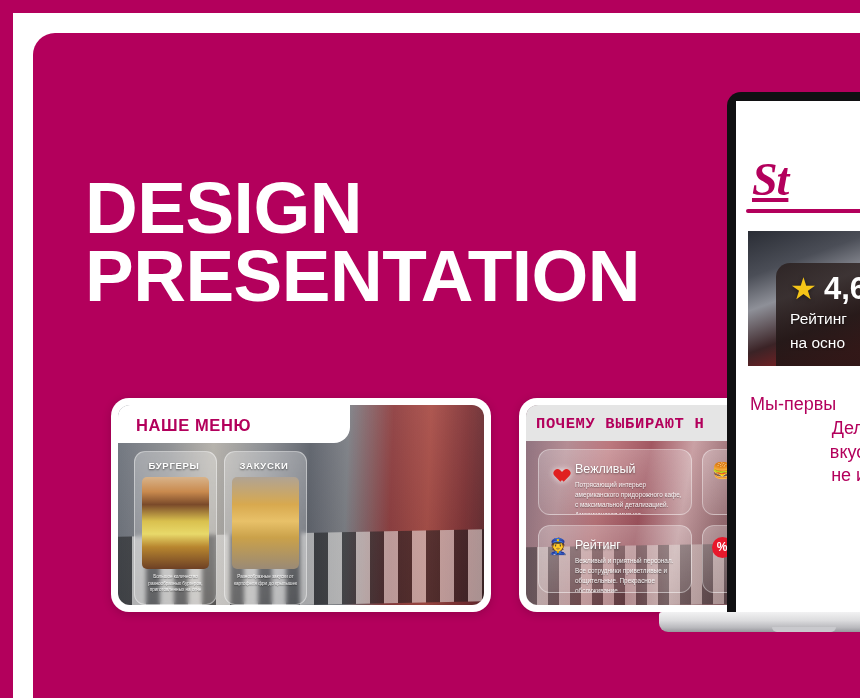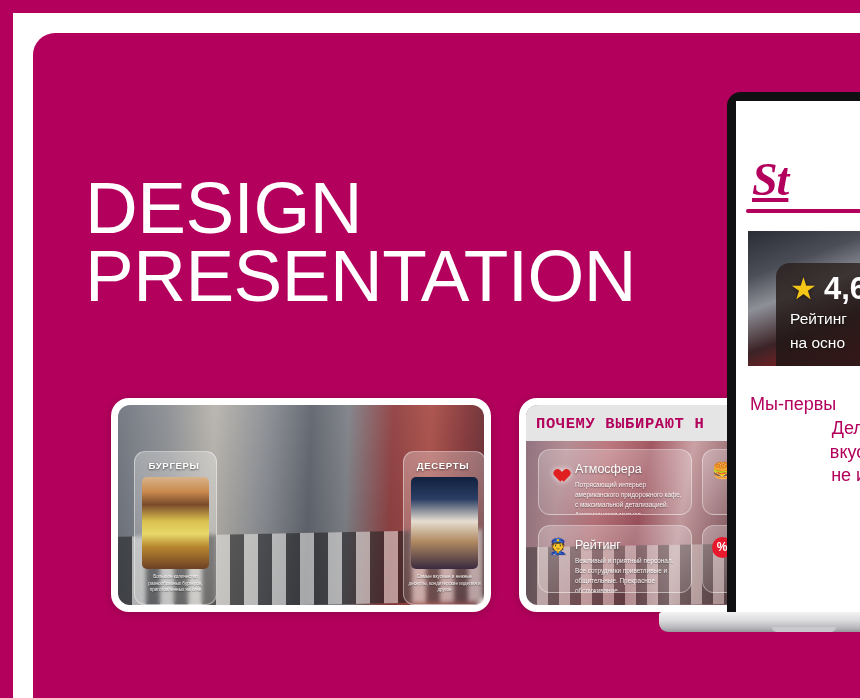--- a/index.html
+++ b/index.html
@@ -23,21 +23,21 @@
     width:827px;height:665px;
     background:#b3005c;
     border-top-left-radius:22px;
     overflow:hidden;
   }
 
   
   .title{
     position:absolute;left:52px;top:73px;
     color:#ffffff;
-    font-weight:400;
+    font-weight:700;
     font-size:73px;
     line-height:0.93;
     letter-spacing:-0.5px;
     white-space:pre-line;
     text-transform:uppercase;
   }
   .title .l2{display:block;}
 
   
   .card{
@@ -250,40 +250,43 @@
     <div class="card" id="menu-card">
       <div class="card-inner">
         <div class="menu-photo"></div>
 
         <div class="tiles">
           <div class="tile" style="left:16px">
             <div class="t-label">БУРГЕРЫ</div>
             <div class="t-img img-burger"></div>
             <div class="t-desc">Большое количество разнообразных бургеров, приготовленных на огне</div>
           </div>
-          <div class="tile" style="left:285px">
-            <div class="t-label">ДЕСЕРТЫ</div>
-            <div class="t-img img-dessert"></div>
-            <div class="t-desc">Самые вкусные и нежные десерты, кондитерские изделия и другое</div>
-          </div>
-        </div>
-
+          <div class="tile" style="left:106px">
+            <div class="t-label">ЗАКУСКИ</div>
+            <div class="t-img img-snack"></div>
+            <div class="t-desc">Разнообразные закуски от картофеля фри до крылышек</div>
+          </div>
+        </div>
+
+        <div class="head">
+          <div class="card-title">НАШЕ МЕНЮ</div>
+        </div>
       </div>
     </div>
 
     <div class="card" id="why-card">
       <div class="card-inner">
         <div class="why-photo"></div>
 
         <div class="feat-wrap">
           <div class="feat" style="left:12px;top:44px;width:152px;height:64px">
             <div class="f-icon">
                 <span class="heart-icon"></span>
               </div>
-            <div class="f-name">Атмосфера</div>
+            <div class="f-name">Вежливый</div>
             <div class="f-desc">Потрясающий интерьер американского придорожного кафе, с максимальной детализацией. Американская музыка.</div>
           </div>
 
           <div class="feat" style="left:176px;top:44px;width:120px;height:64px">
             <div class="f-icon">🍔</div>
             <div class="f-name">Еда</div>
             <div class="f-desc">Огромное количество вкусной еды. Бургеры на выбор, с максимальной детализацией.</div>
           </div>
 
           <div class="feat" style="left:12px;top:120px;width:152px;height:66px">

